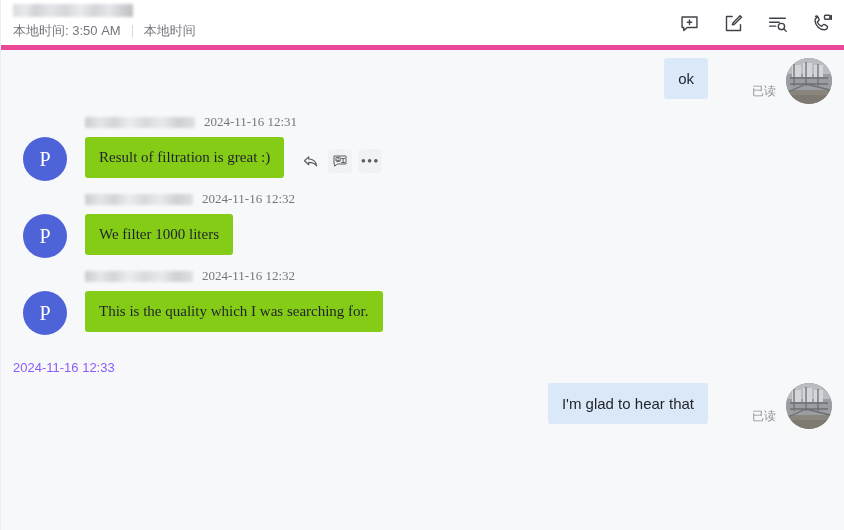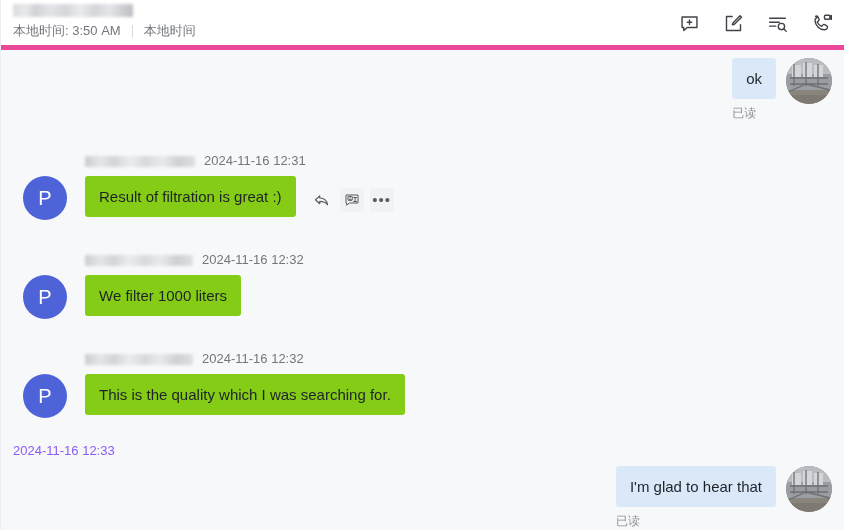--- a/index.html
+++ b/index.html
@@ -98,21 +98,23 @@
   }
 
   
   .out {
     display: flex;
     justify-content: flex-end;
     align-items: flex-start;
   }
   .out-stack {
     display: flex;
-    flex-direction: column;
+    flex-direction: row;
+    align-items: flex-end;
+    gap: 44px;
   }
   .bubble-out {
     background: #dbe8f8;
     color: #1f2329;
     font-size: 15px;
     line-height: 21px;
     padding: 10px 14px;
     border-radius: 3px;
     max-width: 430px;
     word-wrap: break-word;
@@ -136,21 +138,21 @@
   .avatar-photo svg { display: block; }
   .ts-out {
     font-size: 13px;
     color: #8b5cf6;
     text-align: left;
     padding-right: 68px;
     line-height: 18px;
   }
 
   
-  .in-group { margin-top: 30px; }
+  .in-group { margin-top: 8px; font-family: Liberation Serif, serif; }
   .in-meta {
     display: flex;
     align-items: center;
     gap: 9px;
     padding-left: 72px;
     height: 20px;
   }
   .sender-redacted {
     height: 11px;
     border-radius: 1px;

